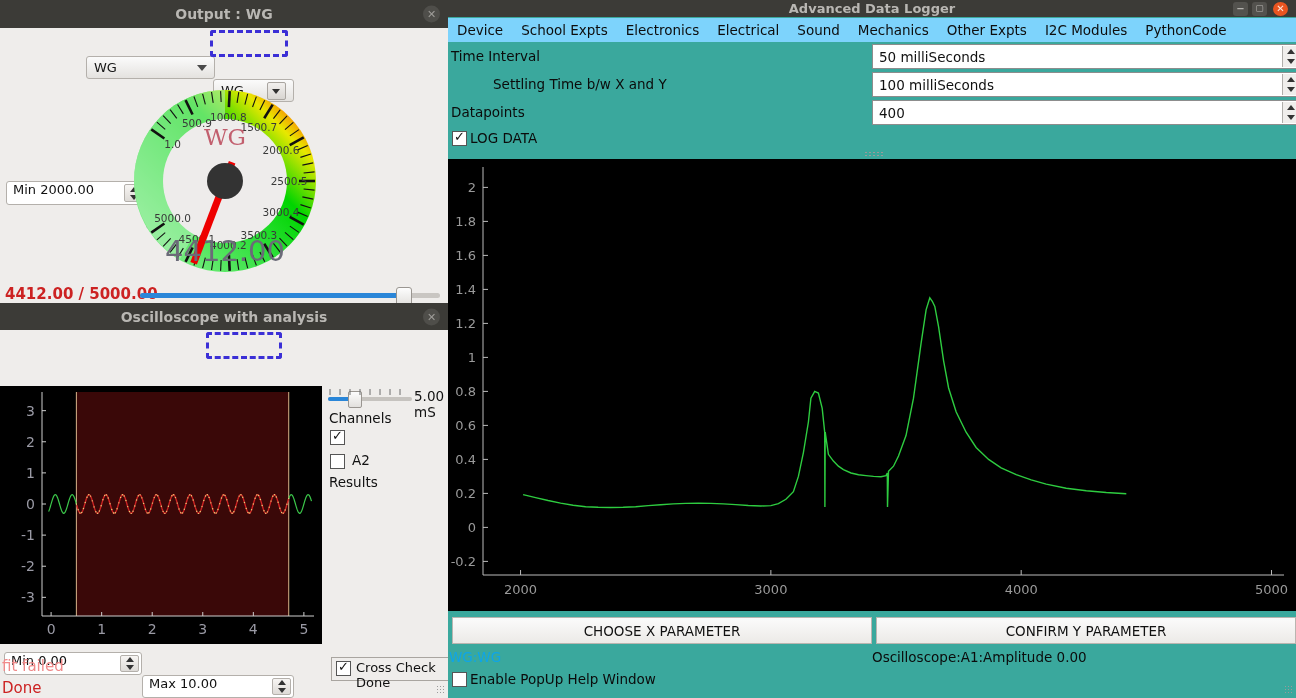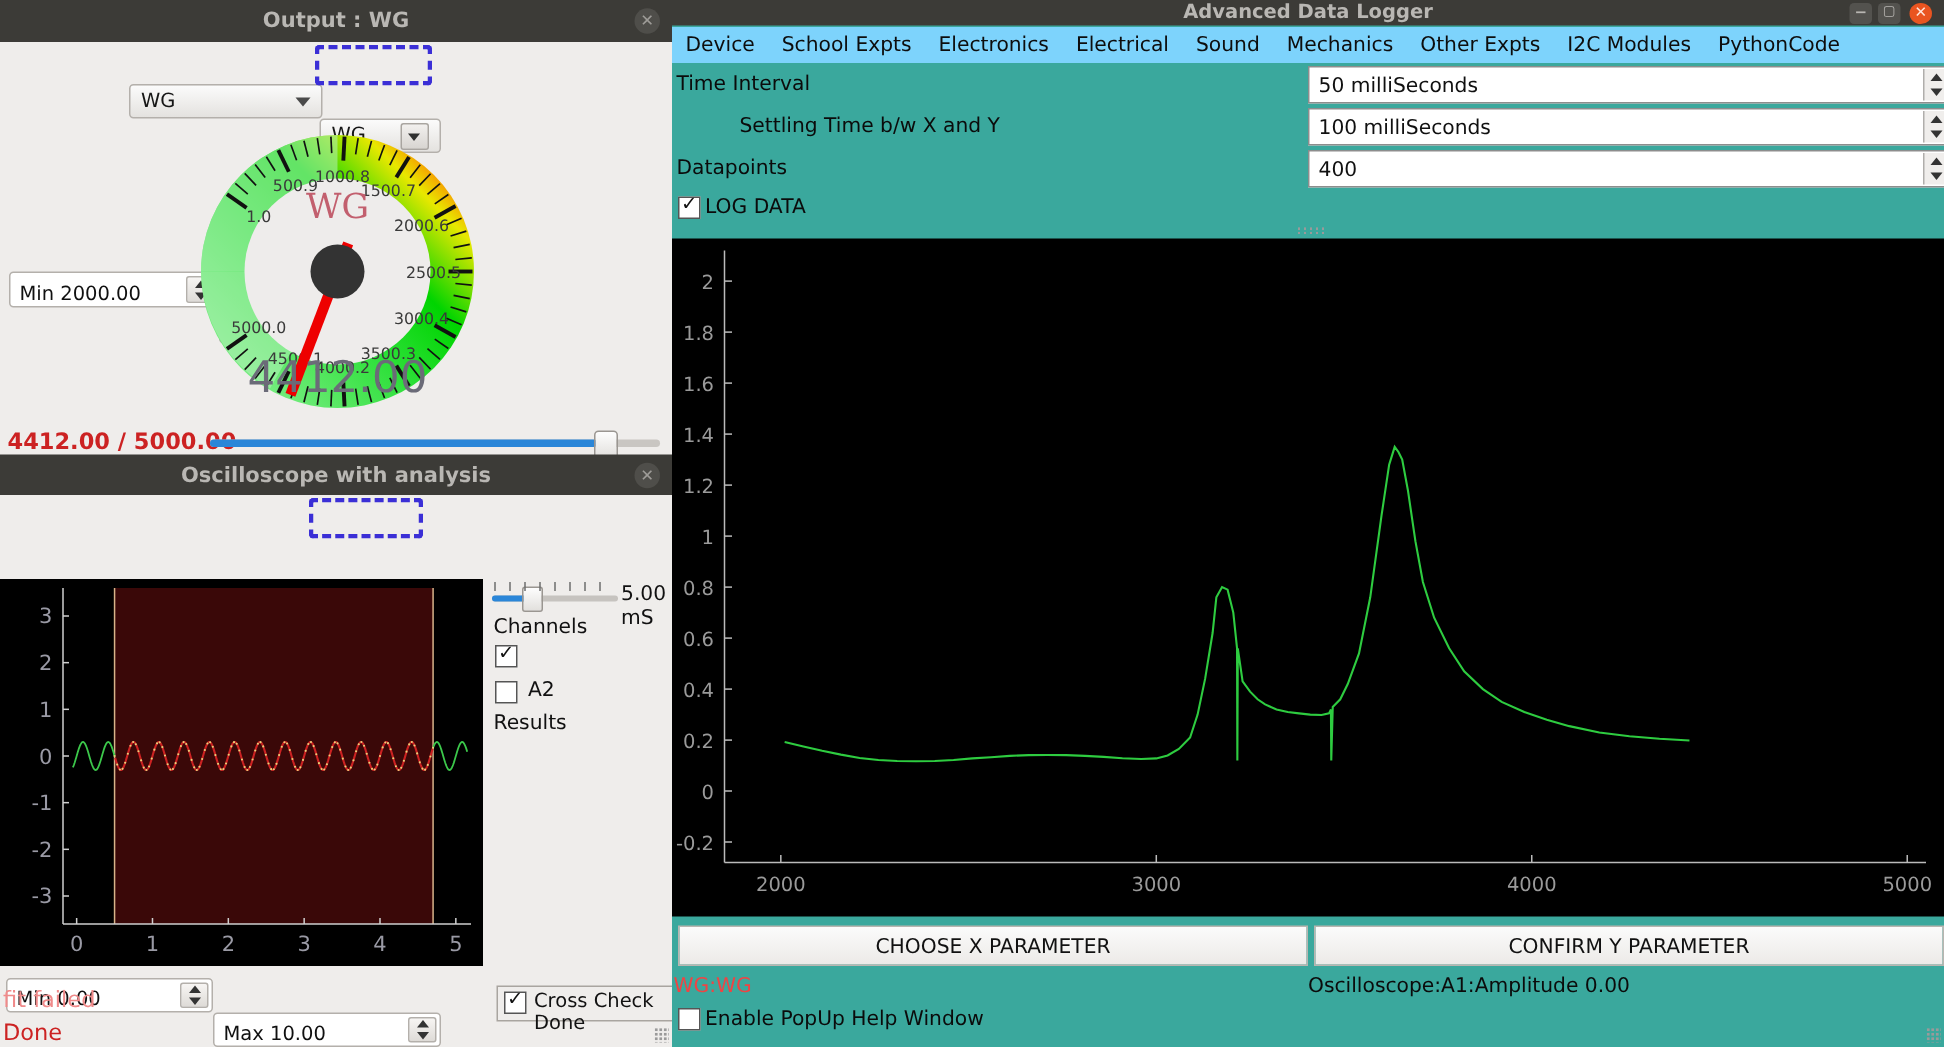--- a/index.html
+++ b/index.html
@@ -18,21 +18,21 @@
        font-size:12.5px;color:#1a1a1a;display:flex;align-items:center;justify-content:center;cursor:default;}
   .combo{background:linear-gradient(#fbfbfb,#e4e2df);border:1px solid #b4b0ab;border-radius:3px;
          display:flex;align-items:center;padding-left:7px;font-size:13px;color:#161616;position:relative;}
   .combo .arr{position:absolute;right:7px;top:50%;transform:translateY(-50%);
               border-left:5px solid transparent;border-right:5px solid transparent;border-top:6px solid #4a4a4a;}
   .combo.boxed-arr .arr{border:none;width:17px;height:16px;background:linear-gradient(#f2f0ee,#d8d5d1);
               border:1px solid #a9a5a0;border-radius:2px;}
   .combo.boxed-arr .arr:after{content:"";position:absolute;left:4px;top:6px;
               border-left:4px solid transparent;border-right:4px solid transparent;border-top:5px solid #303030;}
   .dashsel{position:absolute;border:3px dashed #3b2fd6;border-radius:3px;box-sizing:border-box;}
-  .spin{background:#ffffff;border:1px solid #b4b0ab;border-radius:3px;display:flex;align-items:flex-end;
+  .spin{background:#ffffff;border:1px solid #b4b0ab;border-radius:3px;display:flex;align-items:flex-start;
         padding-left:6px;font-size:13px;color:#101010;position:relative;white-space:nowrap;}
   .spin .updown{position:absolute;right:2px;top:2px;bottom:2px;width:17px;
         background:linear-gradient(#f7f5f3,#dedbd7);border:1px solid #b4b0ab;border-radius:2px;
         display:flex;flex-direction:column;align-items:center;justify-content:space-around;}
   .spin .updown i{display:block;width:0;height:0;}
   .spin .updown i.u{border-left:4px solid transparent;border-right:4px solid transparent;border-bottom:5px solid #333;}
   .spin .updown i.d{border-left:4px solid transparent;border-right:4px solid transparent;border-top:5px solid #333;}
   .hl{background:#2a7fd4;color:#fff;}
 
   
@@ -546,21 +546,21 @@
       </svg>
   </div>
 
   <div class="pbtn" style="left:452px;top:617px;width:418px;height:25px;">
     <span>CHOOSE X PARAMETER</span>
   </div>
   <div class="pbtn" style="left:876px;top:617px;width:418px;height:25px;">
     <span>CONFIRM Y PARAMETER</span>
   </div>
 
-  <div style="position:absolute;left:449px;top:649px;font-size:13.5px;color:#ef4444;">WG:WG</div>
+  <div style="position:absolute;left:449px;top:649px;font-size:13.5px;color:#0ea5e9;">WG:WG</div>
   <div style="position:absolute;left:872px;top:649px;font-size:13.5px;color:#0b0b0b;">Oscilloscope:A1:Amplitude 0.00</div>
 
   <div style="position:absolute;left:452px;top:672px;">
     <span class="cb"></span>
   </div>
   <div style="position:absolute;left:470px;top:671px;font-size:13.5px;color:#0b0b0b;">Enable PopUp Help Window</div>
 
   <div class="gripdots" style="left:1284px;top:685px;"></div>
 
 </div>

